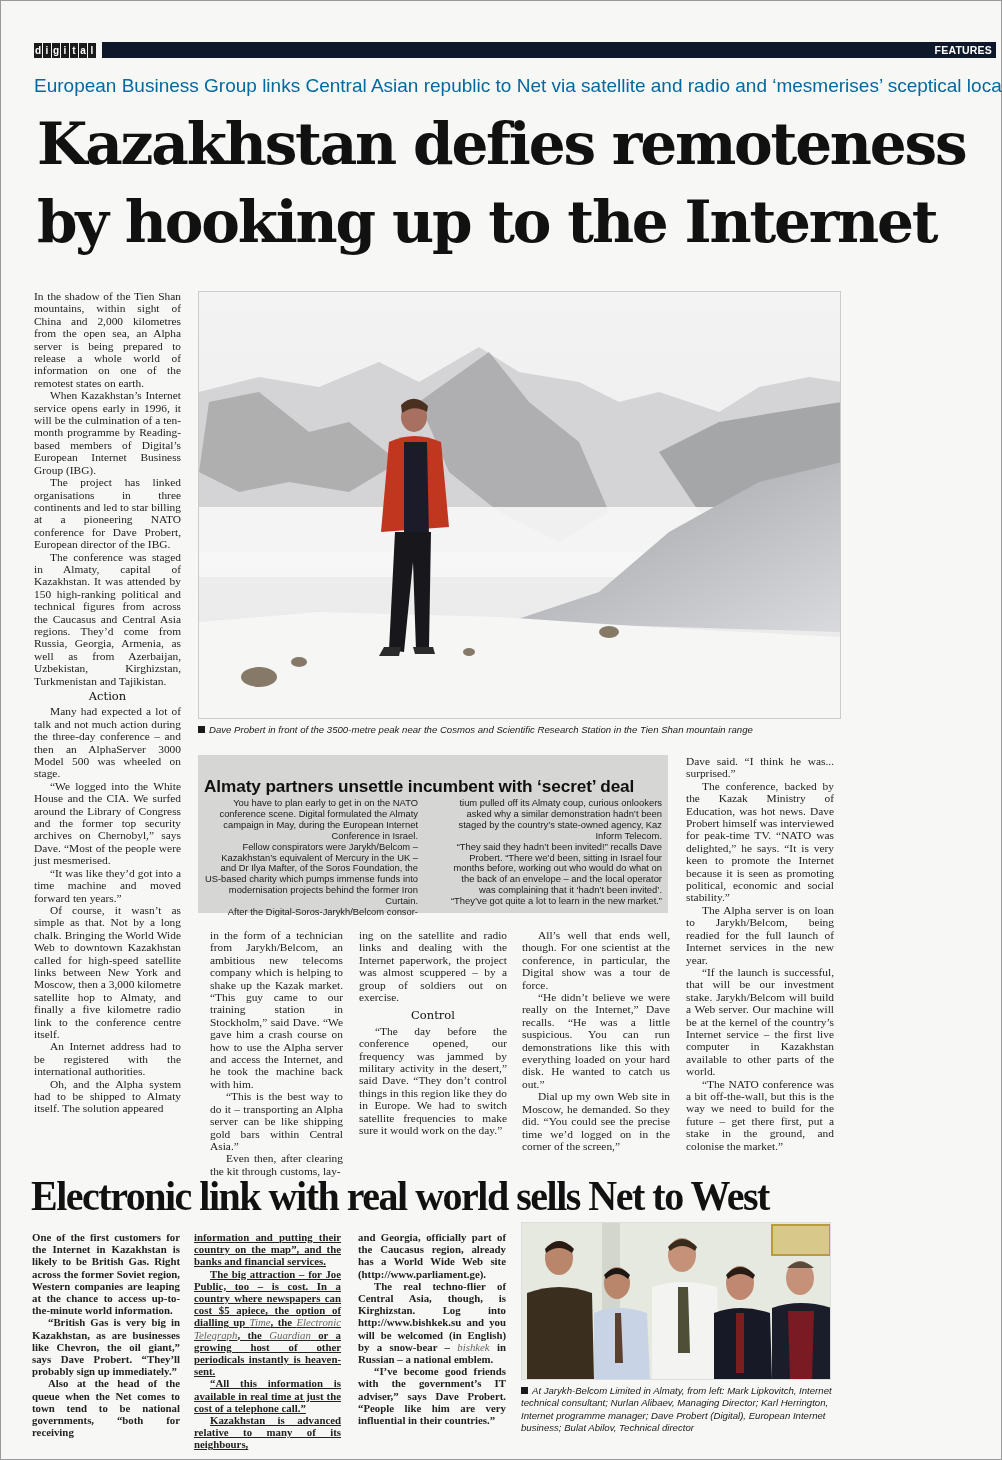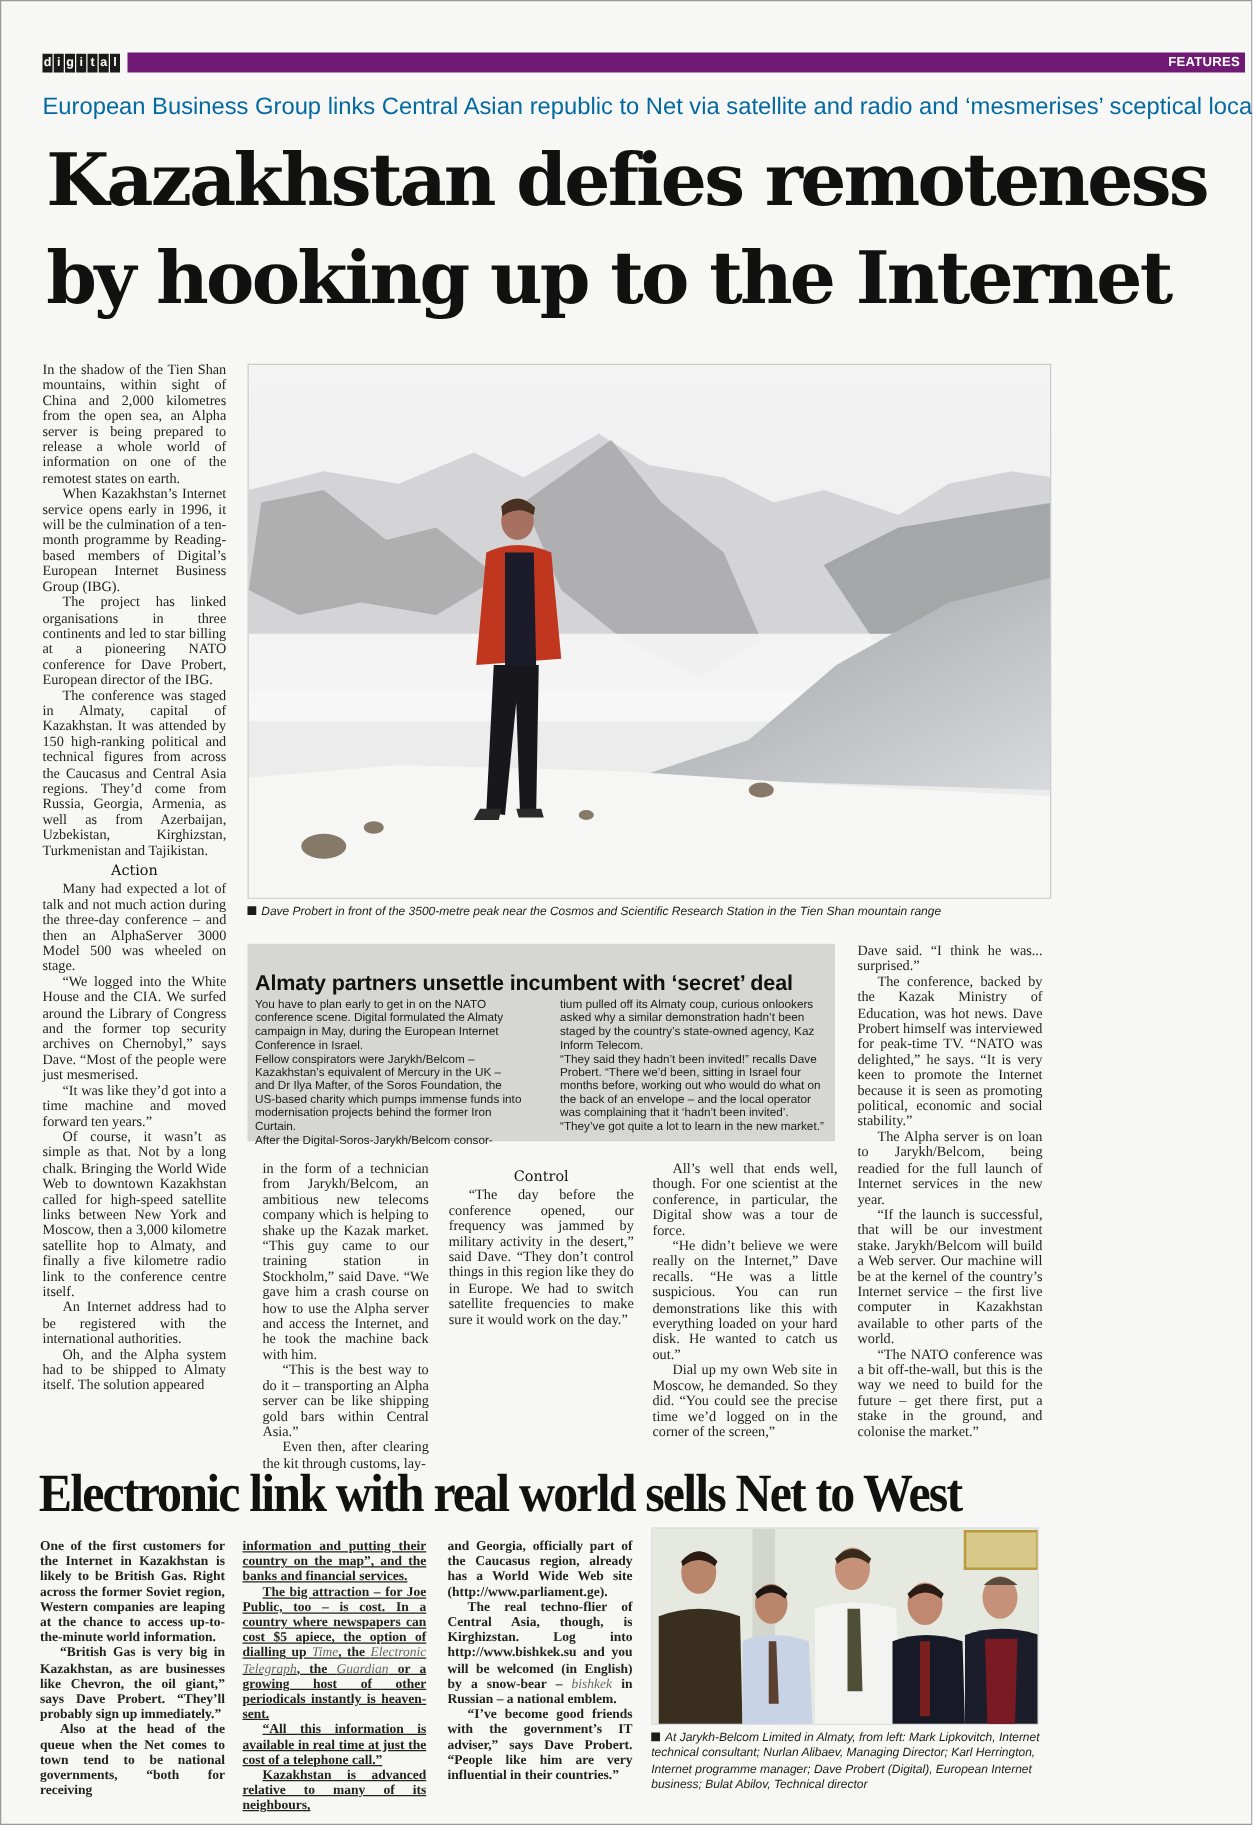--- a/index.html
+++ b/index.html
@@ -4,42 +4,42 @@
 <style>
   * { box-sizing: border-box; margin: 0; padding: 0; }
   html, body { width: 1002px; height: 1460px; background: #fff; }
   body { position: relative; overflow: hidden; font-family: "Liberation Serif", serif; color: #1a1a1a; }
   .page { position: absolute; left: 0; top: 0; width: 1002px; height: 1460px; background: #f7f7f5; border: 1px solid #9a9a9a; }
 
   
   .masthead { position: absolute; left: 33px; top: 41px; width: 962px; height: 16px; display: flex; align-items: center; }
   .logo { display: flex; gap: 1px; height: 15px; }
   .logo span { display: inline-block; width: 8px; height: 15px; background: #1a1a1a; color: #fff; font-family: "Liberation Sans", sans-serif; font-weight: bold; font-size: 10px; line-height: 15px; text-align: center; }
-  .bar { flex: 1; margin-left: 6px; height: 16px; background: #701a75; display: flex; align-items: center; justify-content: flex-end; padding-right: 4px; }
+  .bar { flex: 1; margin-left: 6px; height: 16px; background: #0f172a; display: flex; align-items: center; justify-content: flex-end; padding-right: 4px; }
   .bar span { color: #fff; font-family: "Liberation Sans", sans-serif; font-weight: bold; font-size: 10.5px; letter-spacing: 0.2px; }
 
   .standfirst { position: absolute; left: 33px; top: 74px; width: 960px; font-family: "Liberation Sans", sans-serif; font-size: 19px; color: #0369a1; white-space: nowrap; }
 
   .headline { position: absolute; left: 36px; top: 104px; width: 960px; font-family: "DejaVu Serif", serif; font-weight: bold; font-size: 58px; line-height: 78px; letter-spacing: -2.2px; color: #111; }
 
   
   .col { position: absolute; font-size: 11.4px; line-height: 12.4px; text-align: justify; color: #222; }
   .col p { text-indent: 16px; }
   .col p.first { text-indent: 0; }
   .col h3 { font-family: "DejaVu Serif", serif; font-size: 11.5px; font-weight: normal; text-align: center; margin: 3px 0 3px; color: #111; }
 
   
   .photo-main { position: absolute; left: 197px; top: 290px; width: 643px; height: 428px; overflow: hidden; border: 1px solid #ccc; background: linear-gradient(#f2f2f2 0%, #ececec 15%, #e8e8e8 30%, #f1f1f1 55%, #fafafa 70%, #f4f4f4 100%); }
   .caption { position: absolute; font-family: "Liberation Sans", sans-serif; font-style: italic; font-size: 9.6px; color: #1b1b1b; }
   .caption .sq { display: inline-block; width: 7px; height: 7px; background: #1b1b1b; margin-right: 4px; vertical-align: 0px; }
 
   
   .box { position: absolute; left: 197px; top: 754px; width: 470px; height: 158px; background: #d6d6d4; padding: 20px 6px; }
   .box h2 { font-family: "Liberation Sans", sans-serif; font-weight: bold; font-size: 17.2px; line-height: 22px; color: #111; white-space: nowrap; letter-spacing: -0.1px; }
-  .box .bcols { display: flex; gap: 30px; margin-top: 1px; }
+  .box .bcols { display: flex; gap: 30px; margin-top: 1px; text-align: right; }
   .box .bcol { flex: 1; font-family: "Liberation Sans", sans-serif; font-size: 9.4px; line-height: 10.9px; color: #1a1a1a; }
 
   .headline2 { position: absolute; left: 30px; top: 1171px; width: 820px; font-family: "Liberation Serif", serif; font-size: 43px; line-height: 48px; letter-spacing: -1.6px; color: #111; white-space: nowrap; transform: scaleX(0.93); transform-origin: left; }
   .col.bold { font-weight: bold; font-size: 10.8px; line-height: 12.2px; }
   .col.bold .ital { font-style: italic; font-weight: normal; color: #666; }
 
   .photo-group { position: absolute; left: 520px; top: 1221px; width: 310px; height: 158px; overflow: hidden; background: #e9ece4; border: 1px solid #ddd; }
 </style>
 </head>
 <body>
@@ -139,20 +139,21 @@
     </div>
   </div>
 
   <div class="col" style="left:209px; top:928px; width:133px;">
     <p class="first">in the form of a technician from Jarykh/Belcom, an ambitious new telecoms company which is helping to shake up the Kazak market. “This guy came to our training station in Stockholm,” said Dave. “We gave him a crash course on how to use the Alpha server and access the Internet, and he took the machine back with him.</p>
     <p>“This is the best way to do it – transporting an Alpha server can be like shipping gold bars within Central Asia.”</p>
     <p>Even then, after clearing the kit through customs, lay-</p>
   </div>
 
   <div class="col" style="left:358px; top:928px; width:148px;">
+    <p class="first">ing on the satellite and radio links and dealing with the Internet paperwork, the project was almost scuppered – by a group of soldiers out on exercise.</p>
     <h3 style="margin-top:6px;">Control</h3>
     <p>“The day before the conference opened, our frequency was jammed by military activity in the desert,” said Dave. “They don’t control things in this region like they do in Europe. We had to switch satellite frequencies to make sure it would work on the day.”</p>
   </div>
 
   <div class="col" style="left:521px; top:928px; width:148px;">
     <p>All’s well that ends well, though. For one scientist at the conference, in particular, the Digital show was a tour de force.</p>
     <p>“He didn’t believe we were really on the Internet,” Dave recalls. “He was a little suspicious. You can run demonstrations like this with everything loaded on your hard disk. He wanted to catch us out.”</p>
     <p>Dial up my own Web site in Moscow, he demanded. So they did. “You could see the precise time we’d logged on in the corner of the screen,”</p>
   </div>
 

